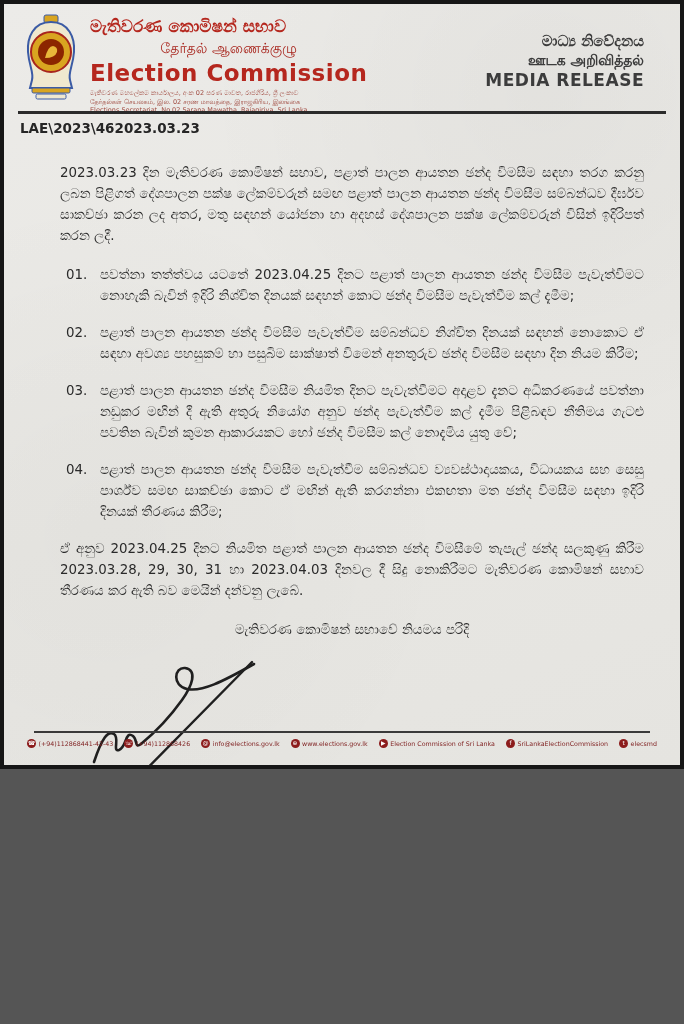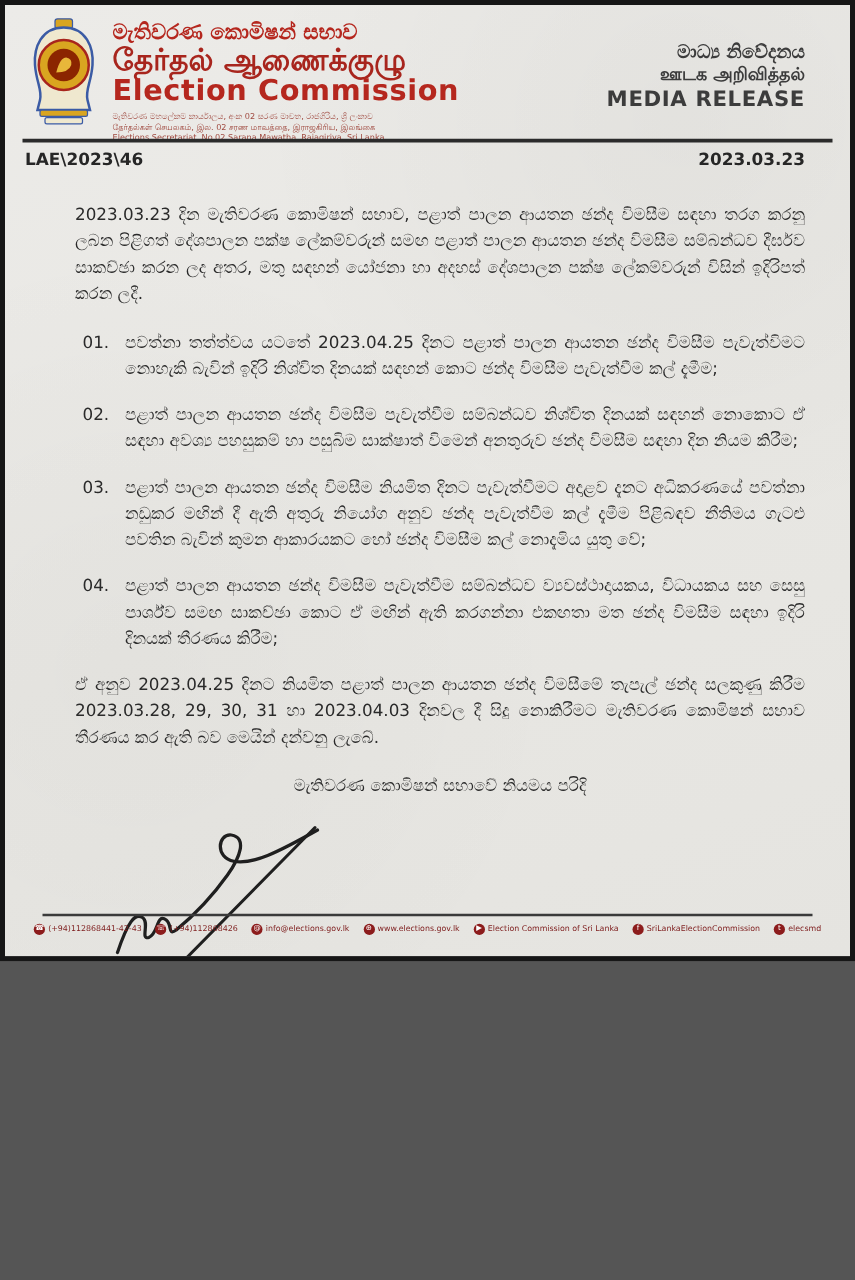--- a/index.html
+++ b/index.html
@@ -12,30 +12,30 @@
     overflow:hidden;
     font-family:"DejaVu Sans","Liberation Sans",sans-serif;
     color:#262626;
   }
   
   .header{position:absolute;top:10px;left:16px;right:36px;display:flex;justify-content:space-between;}
   .brand{display:flex;gap:8px;}
   .logo{width:62px;height:88px;flex:0 0 auto;}
   .titles{padding-top:2px;}
   .t-si{font-size:17px;font-weight:bold;color:#b5271e;line-height:21px;}
-  .t-ta{font-size:24px;font-weight:bold;color:#a8251d;line-height:23px;}
+  .t-ta{font-size:14px;font-weight:normal;color:#a8251d;line-height:23px;text-align:center;}
   .t-en{font-size:23px;font-weight:bold;color:#b5271e;line-height:26px;letter-spacing:.5px;text-align:right;}
   .addr{font-size:6.5px;line-height:8.5px;color:#a04a40;margin-top:3px;}
   .release{text-align:right;padding-top:18px;color:#3c3c3c;}
   .r-si{font-size:15px;font-weight:bold;line-height:19px;}
   .r-ta{font-size:14px;font-weight:bold;line-height:19px;}
   .r-en{font-size:17px;font-weight:bold;line-height:21px;letter-spacing:.5px;}
   
   .rule{position:absolute;top:107px;left:14px;right:14px;height:2.5px;background:#2b2b2b;}
-  .meta{position:absolute;top:116px;left:16px;right:36px;display:flex;justify-content:space-between;font-weight:bold;font-size:13.5px;}
+  .meta{position:absolute;top:116px;left:16px;right:36px;display:flex;justify-content:flex-start;font-weight:bold;font-size:13.5px;}
   
   .content{position:absolute;top:158px;left:56px;right:36px;font-size:13.4px;line-height:21px;text-align:justify;color:#2a2a2a;}
   .para{margin:0 0 18px 0;}
   .item{display:flex;margin:0 0 16px 0;}
   .item .no{flex:0 0 34px;padding-left:6px;}
   .item .txt{flex:1;}
   .order-line{margin:12px 0 0 0;text-align:center;}
   .sig-block{position:relative;margin-top:8px;height:160px;}
   .sig-svg{position:absolute;left:12px;top:6px;pointer-events:none;}
   .sig-name{position:absolute;left:0;top:120px;font-weight:normal;font-size:13.5px;}

